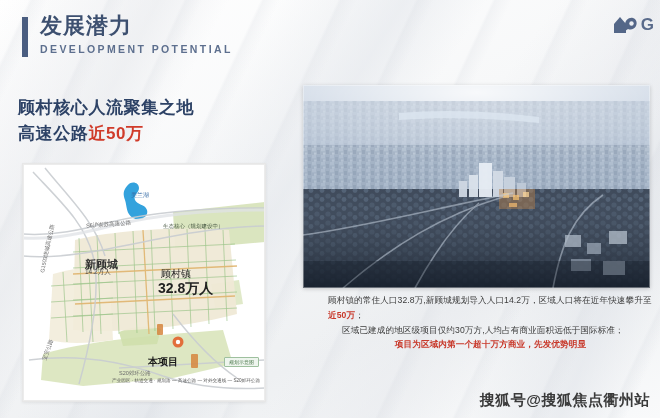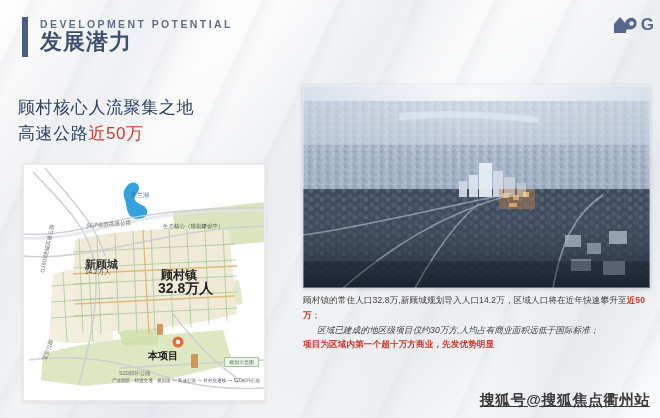--- a/index.html
+++ b/index.html
@@ -40,36 +40,36 @@
   }
   #title-en{
     font-size:10.5px;font-weight:bold;color:#5d6f8e;letter-spacing:2.4px;margin-top:4px;
   }
   
   #brand{position:absolute;right:6px;top:14px;display:flex;align-items:center;opacity:.9;}
   #brand-mark{width:26px;height:22px;margin-right:3px;}
   #brand-letter{font-size:17px;font-weight:bold;color:#4a5d80;letter-spacing:0;}
   
   #headlines{position:absolute;left:18px;top:95px;}
-  .hl{font-size:17px;font-weight:normal;color:#2d4266;letter-spacing:.6px;line-height:1.55;}
+  .hl{font-size:17px;font-weight:bold;color:#2d4266;letter-spacing:.6px;line-height:1.55;}
   .hl .accent{color:#d03b2a;}
   
   #map-panel{
     position:absolute;left:22px;top:163px;width:242px;height:237px;
     background:#ffffff;border:1px solid #e7e7e7;overflow:hidden;
     box-shadow:0 1px 3px rgba(0,0,0,.07);
   }
   #map-canvas{position:absolute;inset:0;}
   .mlabel{position:absolute;font-size:7px;color:#4a4a4a;white-space:nowrap;}
   .mlabel-b{font-weight:bold;}
   #lbl-xingucheng{left:62px;top:93px;font-size:11px;font-weight:bold;color:#333;}
   #lbl-xingucheng-pop{left:62px;top:104px;font-size:6.5px;color:#444;}
-  #lbl-gucun{left:138px;top:103px;font-size:12px;font-weight:bold;color:#222;}
+  #lbl-gucun{left:138px;top:103px;font-size:10px;font-weight:normal;color:#222;}
   #lbl-gucun-pop{left:135px;top:116px;font-size:14px;font-weight:bold;color:#222;}
-  #lbl-project{left:125px;top:185px;font-size:10px;font-weight:bold;color:#1a1a1a;font-family:Liberation Serif, serif;}
+  #lbl-project{left:125px;top:191px;font-size:10px;font-weight:bold;color:#1a1a1a;font-family:Liberation Serif, serif;}
   #lbl-lake{left:108px;top:27px;font-size:6px;color:#3a6fa8;}
   #lbl-green-core{left:140px;top:59px;font-size:5.5px;color:#4b5b46;}
   #lbl-road1{left:63px;top:57px;font-size:5.5px;color:#6b6b6b;transform:rotate(-4deg);}
   #lbl-road2{left:96px;top:206px;font-size:5.5px;color:#6b6b6b;}
   #lbl-road3{left:16px;top:108px;font-size:5.5px;color:#6b6b6b;transform:rotate(-78deg);transform-origin:left top;}
   #lbl-road4{left:18px;top:195px;font-size:5.5px;color:#6b6b6b;transform:rotate(-70deg);transform-origin:left top;}
   #map-legend{
     position:absolute;right:5px;bottom:16px;font-size:4.6px;color:#555;text-align:right;line-height:1.5;
   }
   #map-badge{
@@ -77,41 +77,41 @@
     border:1px solid #9ec09e;background:#eef5ee;padding:1px 4px;border-radius:1px;
   }
   
   #render{
     position:absolute;left:303px;top:85px;width:347px;height:203px;overflow:hidden;
     box-shadow:0 1px 4px rgba(0,0,0,.18);
   }
   #render-sky{position:absolute;inset:0;}
   
   #copy{position:absolute;left:303px;top:293px;width:350px;}
-  .ptxt{font-size:8.6px;line-height:1.72;color:#3c3c3c;letter-spacing:.1px;}
+  .ptxt{font-size:8.6px;line-height:1.72;color:#3c3c3c;letter-spacing:.1px;margin-left:25px;}
   .ptxt .accent{color:#c8382a;font-weight:bold;}
-  .p-indent{text-indent:14px;font-style:italic;}
-  .p-red{color:#c8382a;font-weight:bold;}
+  .p-indent{text-indent:14px;}
+  .p-red{color:#c8382a;font-weight:bold;text-align:center;}
   
   #watermark{
     position:absolute;right:10px;bottom:8px;font-size:15px;font-weight:bold;color:#2b2b2b;
-    letter-spacing:.5px;opacity:.92;text-decoration:underline;
+    letter-spacing:.5px;opacity:.92;
   }
 </style>
 </head>
 <body>
 
 <div id="slide">
   <div id="silk"></div>
 
   <div id="header">
     <div id="header-bar"></div>
     <div id="header-text">
+      <div id="title-cn">发展潜力</div>
       <div id="title-en">DEVELOPMENT POTENTIAL</div>
-      <div id="title-cn">发展潜力</div>
     </div>
   </div>
 
   <div id="brand">
     <svg id="brand-mark" viewBox="0 0 26 22">
       <path d="M2 10 L8 3 L14 10 L14 19 L2 19 Z" fill="#44587d"></path>
       <path d="M13 11 C13 6 17 3 21 4 C24.5 5 25.5 9 24 12 C22.5 15 19 16.5 16 15 L13 17 Z" fill="#44587d"></path>
       <circle cx="19.5" cy="9.5" r="2.2" fill="#ffffff" opacity=".9"></circle>
     </svg>
     <span id="brand-letter">G</span>

